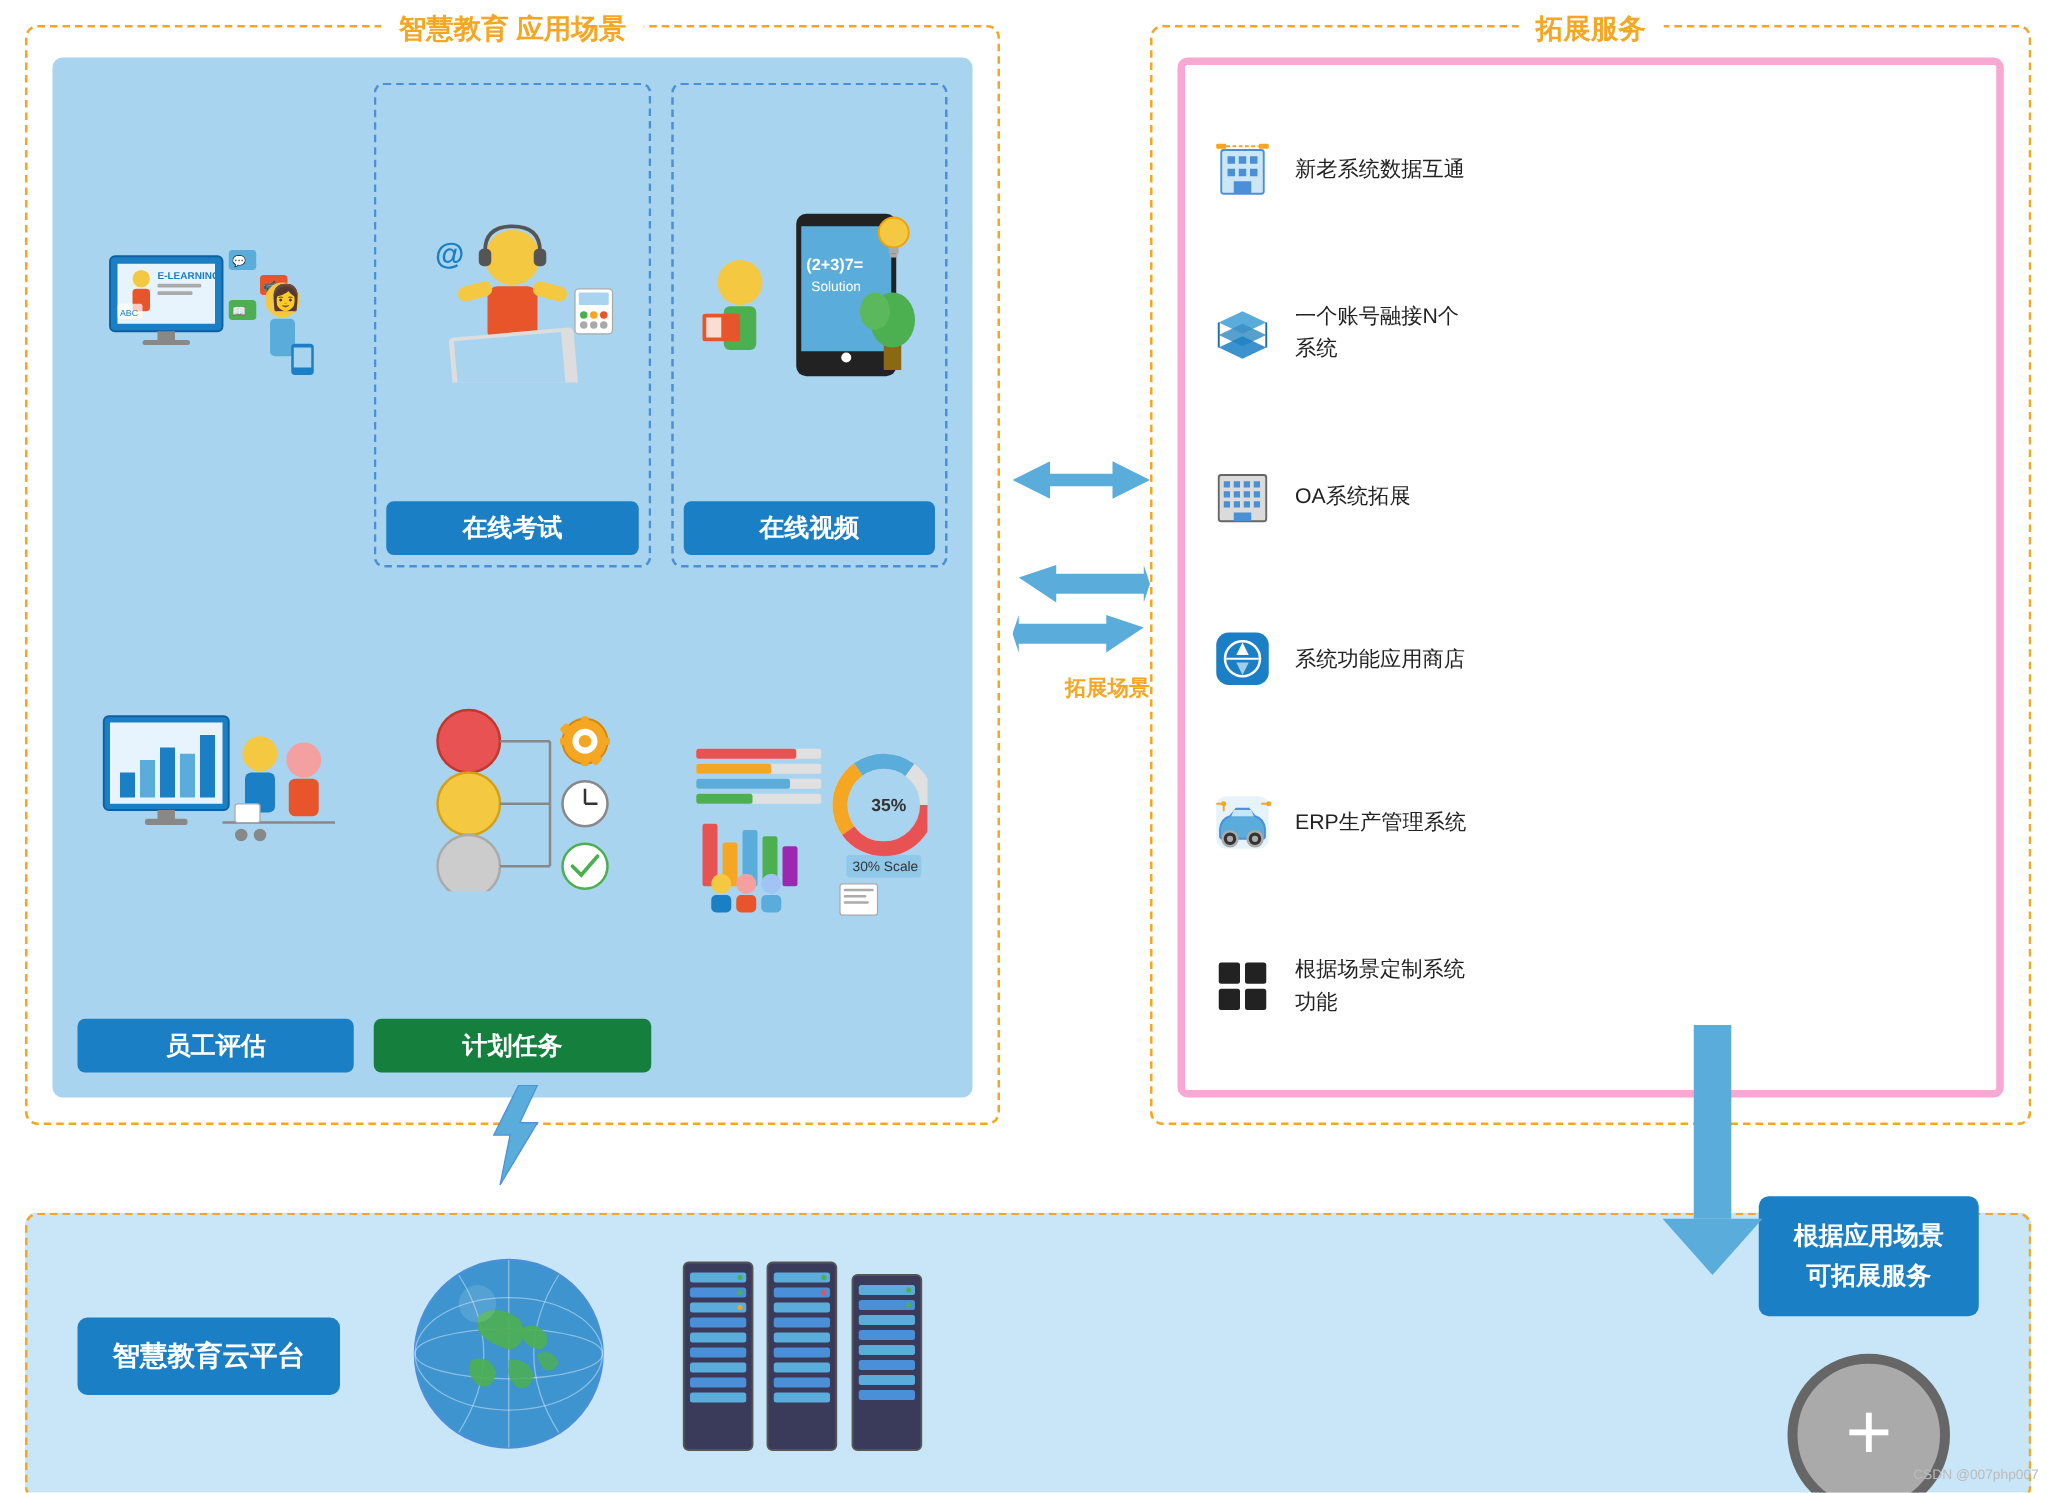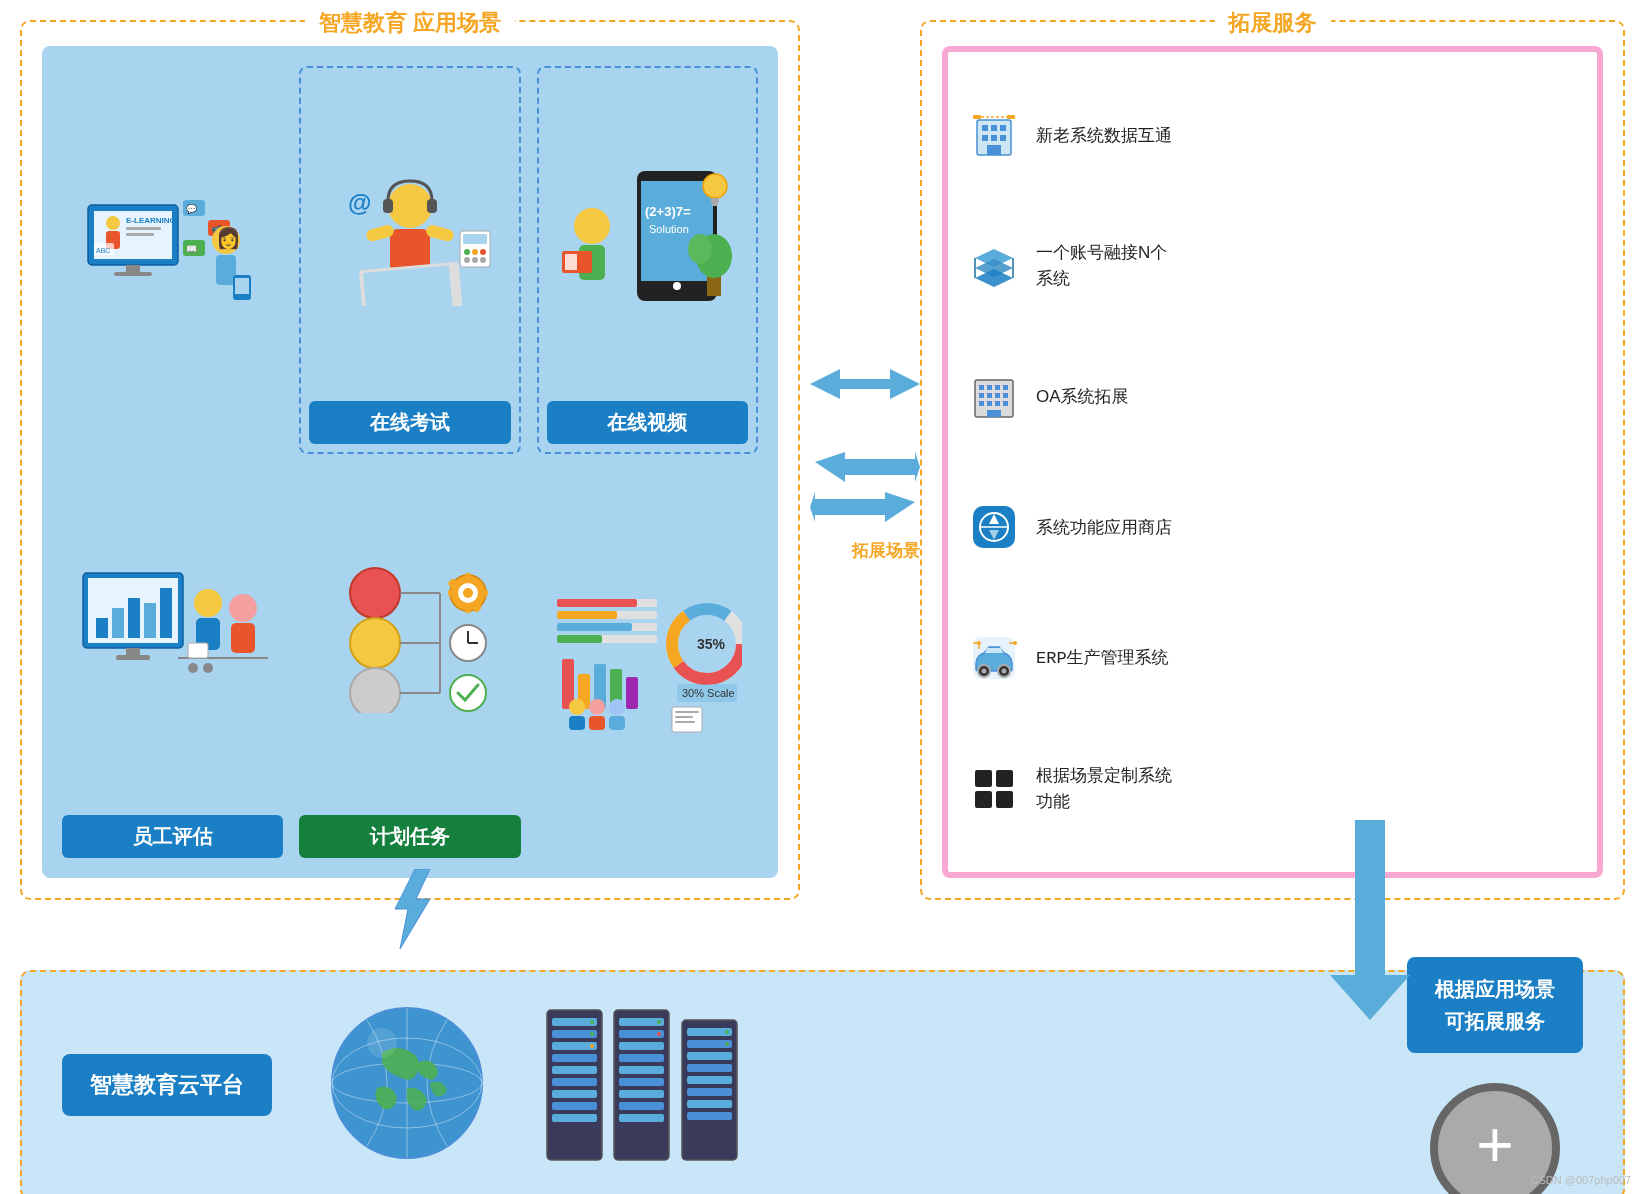--- a/index.html
+++ b/index.html
@@ -338,21 +338,21 @@
 
               <circle cx="25" cy="25" r="14" fill="none" stroke="#fff" stroke-width="2"></circle>
               <polygon points="25,12 30,22 20,22" fill="#fff"></polygon>
               <polygon points="25,38 20,28 30,28" fill="#fff" opacity="0.6"></polygon>
               <line x1="12" y1="25" x2="38" y2="25" stroke="#fff" stroke-width="1.5"></line>
             </svg>
           </div>
           <div style="font-size:17px;color:#222;">系统功能应用商店</div>
         </div>
 
-        <div style="display:flex;align-items:center;gap:16px;font-family:Liberation Mono, monospace;">
+        <div style="display:flex;align-items:center;gap:16px;">
           <div style="width:52px;height:52px;flex-shrink:0;display:flex;align-items:center;justify-content:center;">
             <svg width="50" height="50" viewBox="0 0 50 50">
 
               <rect x="4" y="4" width="42" height="42" rx="8" fill="#5aaddb" opacity="0.15"></rect>
 
               <path d="M7 30 Q8 22 15 20 L20 14 L30 14 L35 20 Q42 22 43 30 L43 36 Q43 38 41 38 L9 38 Q7 38 7 36 Z" fill="#5aaddb" stroke="#4a90d9" stroke-width="1.5"></path>
 
               <path d="M16 20 L18 15 L32 15 L34 20 Z" fill="#c8e6f8"></path>
 
               <circle cx="15" cy="38" r="6" fill="#333" stroke="#aaa" stroke-width="2"></circle>

